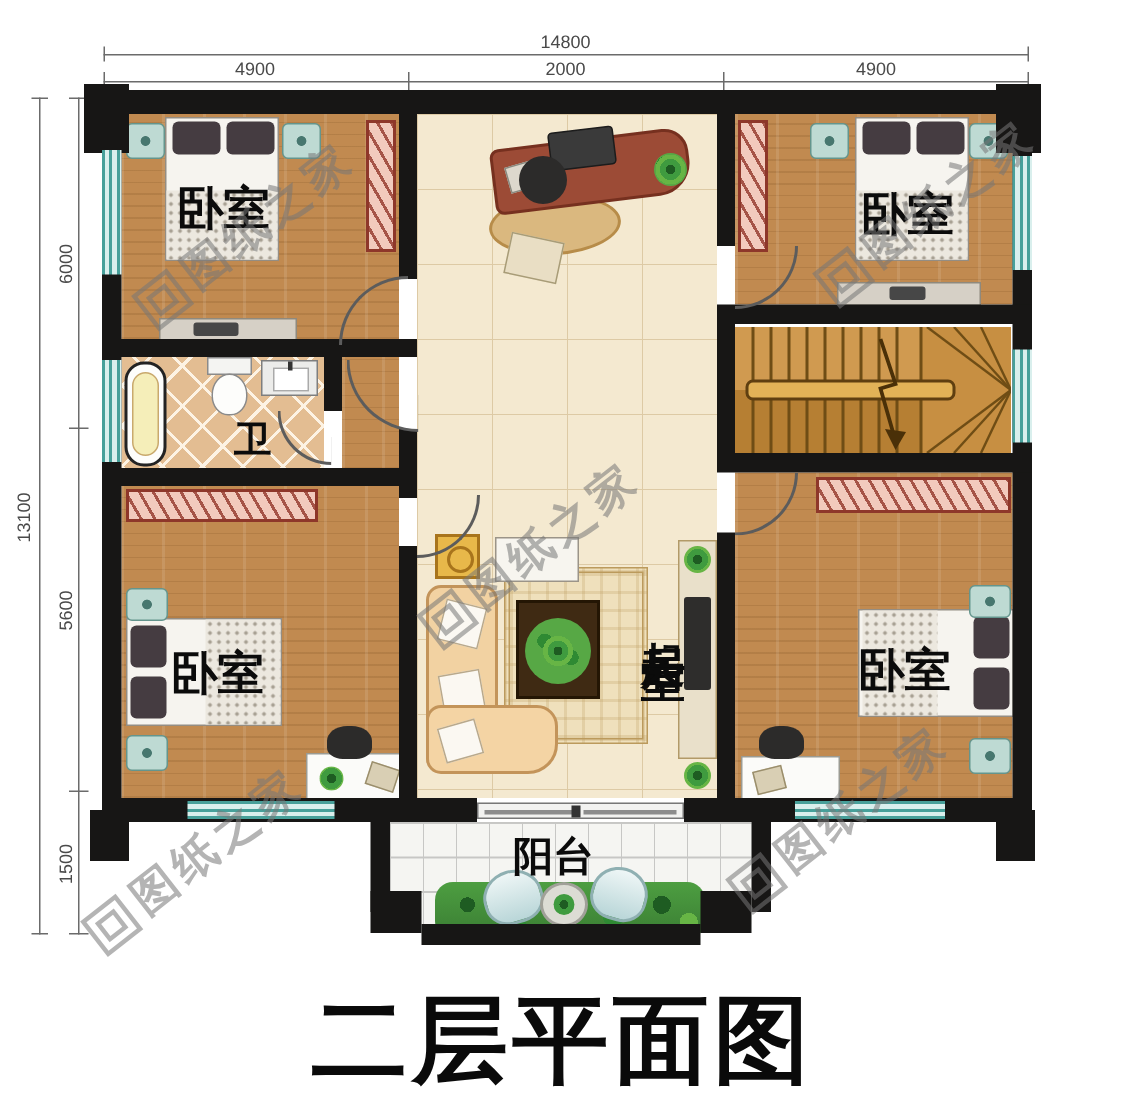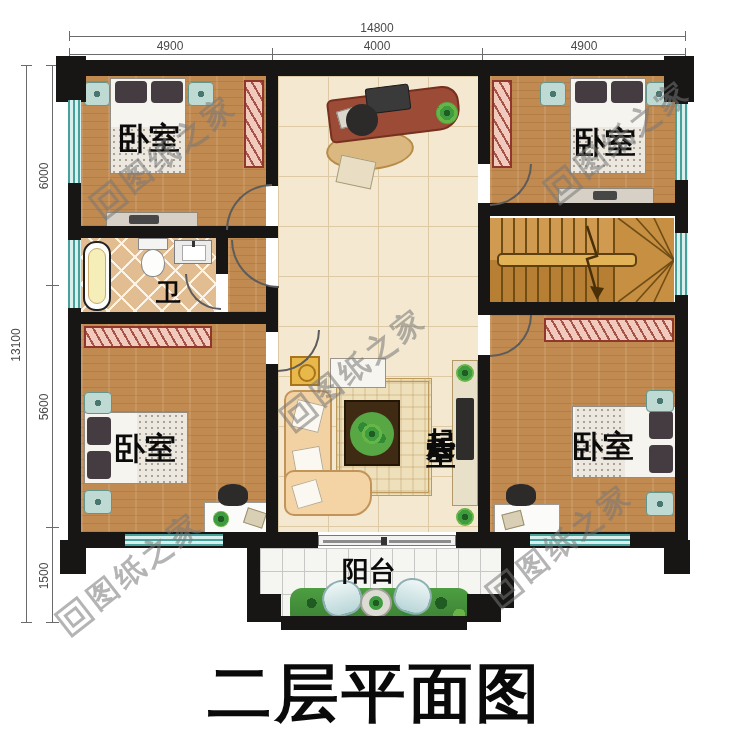--- a/index.html
+++ b/index.html
@@ -70,21 +70,21 @@
     <div class="dimline" style="left:69px;top:36px;width:617px;height:1px;"></div>
     <div class="dimtick" style="left:69px;top:31px;width:1px;height:10px;"></div>
     <div class="dimtick" style="left:685px;top:31px;width:1px;height:10px;"></div>
     <div class="dimtxt" style="left:307px;top:21px;width:140px;">14800</div>
     <div class="dimline" style="left:69px;top:54px;width:617px;height:1px;"></div>
     <div class="dimtick" style="left:69px;top:48px;width:1px;height:12px;"></div>
     <div class="dimtick" style="left:272px;top:48px;width:1px;height:12px;"></div>
     <div class="dimtick" style="left:482px;top:48px;width:1px;height:12px;"></div>
     <div class="dimtick" style="left:685px;top:48px;width:1px;height:12px;"></div>
     <div class="dimtxt" style="left:120px;top:39px;width:100px;">4900</div>
-    <div class="dimtxt" style="left:327px;top:39px;width:100px;">4000</div>
+    <div class="dimtxt" style="left:327px;top:39px;width:100px;">2000</div>
     <div class="dimtxt" style="left:534px;top:39px;width:100px;">4900</div>
   </div>
 
   <div>
     <div class="dimline" style="left:26px;top:65px;width:1px;height:558px;"></div>
     <div class="dimtick" style="left:21px;top:65px;width:11px;height:1px;"></div>
     <div class="dimtick" style="left:21px;top:622px;width:11px;height:1px;"></div>
     <div class="dimtxt dimtxt-v" style="left:-24px;top:338px;width:80px;">13100</div>
     <div class="dimline" style="left:52px;top:65px;width:1px;height:558px;"></div>
     <div class="dimtick" style="left:46px;top:65px;width:13px;height:1px;"></div>

